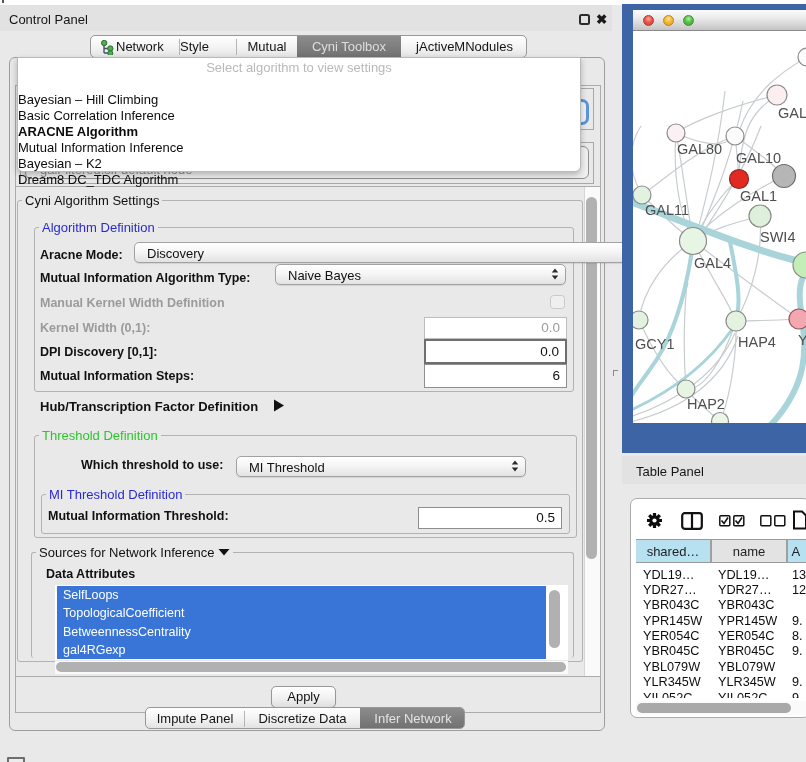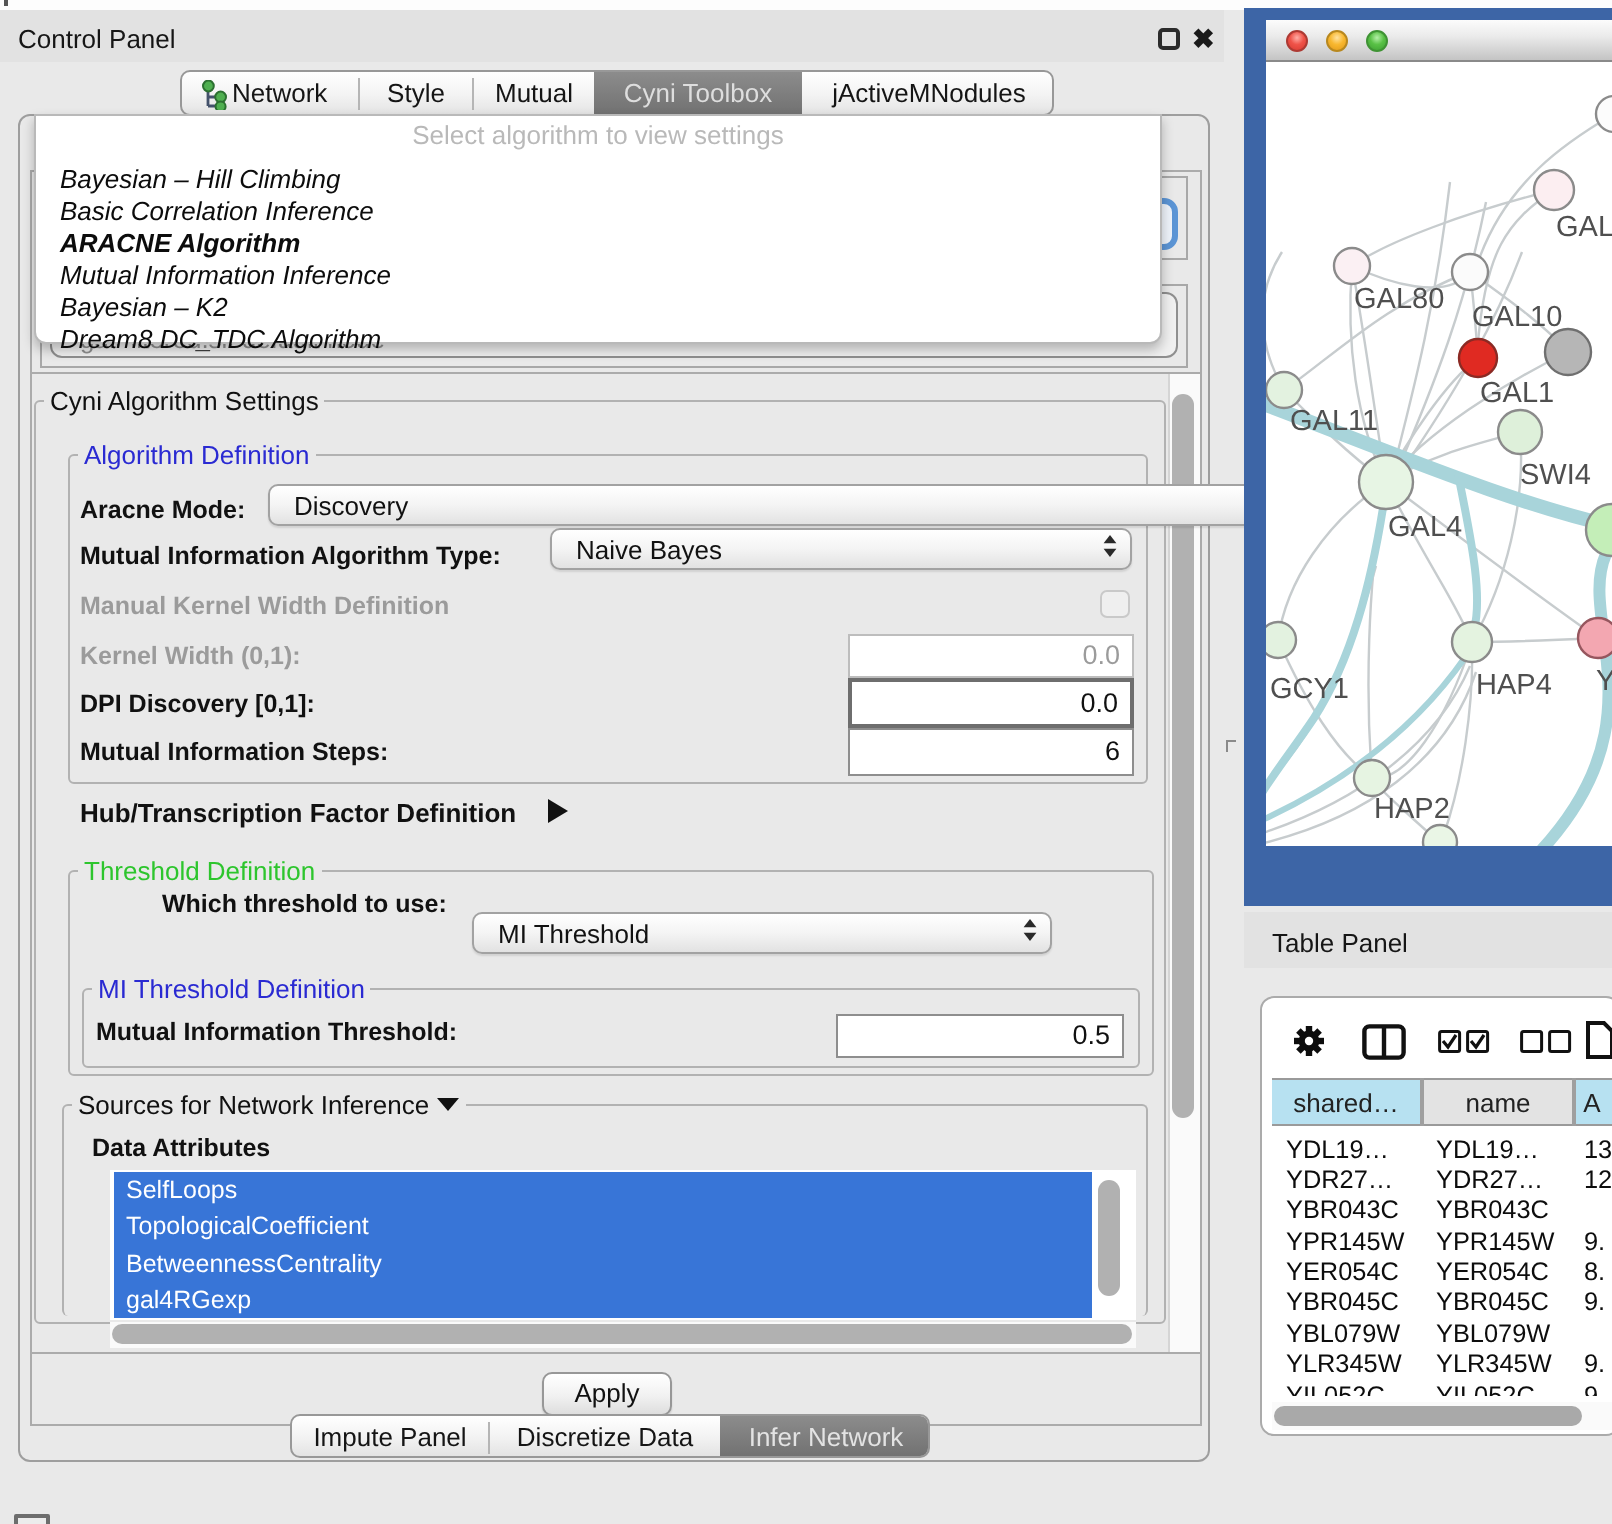--- a/index.html
+++ b/index.html
@@ -69,21 +69,21 @@
 <div class="lbl" style="left:40px;top:369px;">Mutual Information Steps:</div>
 <div class="tf" style="left:424px;top:364px;width:143px;height:24px;border:1px solid #8e8e8e;line-height:22px;">6</div>
 <div class="lbl" style="left:40px;top:399px;font-size:13px;">Hub/Transcription Factor Definition</div>
 <svg class="abs" style="left:273px;top:399px;" width="12" height="13">
       <polygon points="1,0.5 11,6.5 1,12.5" fill="#111"></polygon>
     </svg>
 
 <div class="abs" style="left:34px;top:435px;width:543px;height:103px;border:1px solid #b2b2b2;border-radius:3px;">
  <span class="fsLbl" style="color:#2dc52d;">Threshold Definition</span>
 </div>
-<div class="lbl" style="left:81px;top:445px;">Which threshold to use:</div>
+<div class="lbl" style="left:81px;top:458px;">Which threshold to use:</div>
 <div class="combo" style="left:236px;top:456px;width:290px;height:21px;">
       <span class="ctxt">MI Threshold</span>
       <span class="carr"><svg width="8" height="12">
           <polygon points="4,0.5 7.2,4.6 0.8,4.6" fill="#2a2a2a"></polygon>
           <polygon points="4,11.5 7.2,7.4 0.8,7.4" fill="#2a2a2a"></polygon>
         </svg></span>
     </div>
 
 <div class="abs" style="left:41px;top:494px;width:529px;height:40px;border:1px solid #b2b2b2;border-radius:3px;">
  <span class="fsLbl" style="color:#2a2ad2;">MI Threshold Definition</span>
@@ -118,30 +118,30 @@
           <line x1="3" y1="4" x2="3" y2="13" stroke="#44526b" stroke-width="1.4"></line>
           <line x1="3" y1="8.5" x2="9" y2="8.5" stroke="#44526b" stroke-width="1.4"></line>
           <line x1="3" y1="13" x2="9" y2="13" stroke="#44526b" stroke-width="1.4"></line>
           <circle cx="3.2" cy="3" r="2.7" fill="#4faf50" stroke="#2c7031" stroke-width="1"></circle>
           <circle cx="9.3" cy="8.5" r="2.7" fill="#4faf50" stroke="#2c7031" stroke-width="1"></circle>
           <circle cx="9.3" cy="13.2" r="2.5" fill="#4faf50" stroke="#2c7031" stroke-width="1"></circle>
         </svg>
    <span style="position:absolute;left:25px;">Network</span>
       </div>
  <div class="abs" style="left:88px;top:3px;width:1px;height:16px;background:#b5b5b5;"></div>
- <div class="abs" style="left:89px;top:0;width:56px;height:23px;text-align:center;font-size:13px;color:#151515;line-height:22px;">Style</div>
+ <div class="abs" style="left:89px;top:0;width:56px;height:23px;text-align:left;font-size:13px;color:#151515;line-height:22px;">Style</div>
  <div class="abs" style="left:145px;top:3px;width:1px;height:16px;background:#b5b5b5;"></div>
  <div class="abs" style="left:146px;top:0;width:60px;height:23px;text-align:center;font-size:13px;color:#151515;line-height:22px;">Mutual</div>
  <div class="abs" style="left:206px;top:0;width:104px;height:23px;text-align:center;font-size:13px;color:#dedede;line-height:22px;background:linear-gradient(#8c8c8c,#6f6f6f);">Cyni Toolbox</div>
  <div class="abs" style="left:310px;top:0;width:127px;height:23px;text-align:center;font-size:13px;color:#151515;line-height:22px;">jActiveMNodules</div>
 </div>
 
 <div class="abs" style="left:17px;top:57px;width:564px;height:115px;background:#fff;border:1px solid #b9b9b9;border-radius:0 0 6px 6px;box-shadow:0 3px 6px rgba(0,0,0,.25);">
  <div style="text-align:center;font-size:13px;color:#b9b9b9;margin-top:2px;">Select algorithm to view settings</div>
- <div style="font-size:13px;color:#0c0c0c;line-height:16.1px;padding-left:12px;margin-top:7px;font-style:italic;">
+ <div style="font-size:13px;color:#0c0c0c;line-height:16.1px;padding-left:0;margin-top:17px;">
   Bayesian – Hill Climbing<br>
   Basic Correlation Inference<br>
   <b>ARACNE Algorithm</b><br>
   Mutual Information Inference<br>
   Bayesian – K2<br>
   Dream8 DC_TDC Algorithm
  </div>
 </div>
 
 <div class="abs" style="left:622px;top:4px;width:184px;height:449px;background:#3d65a6;"></div>

